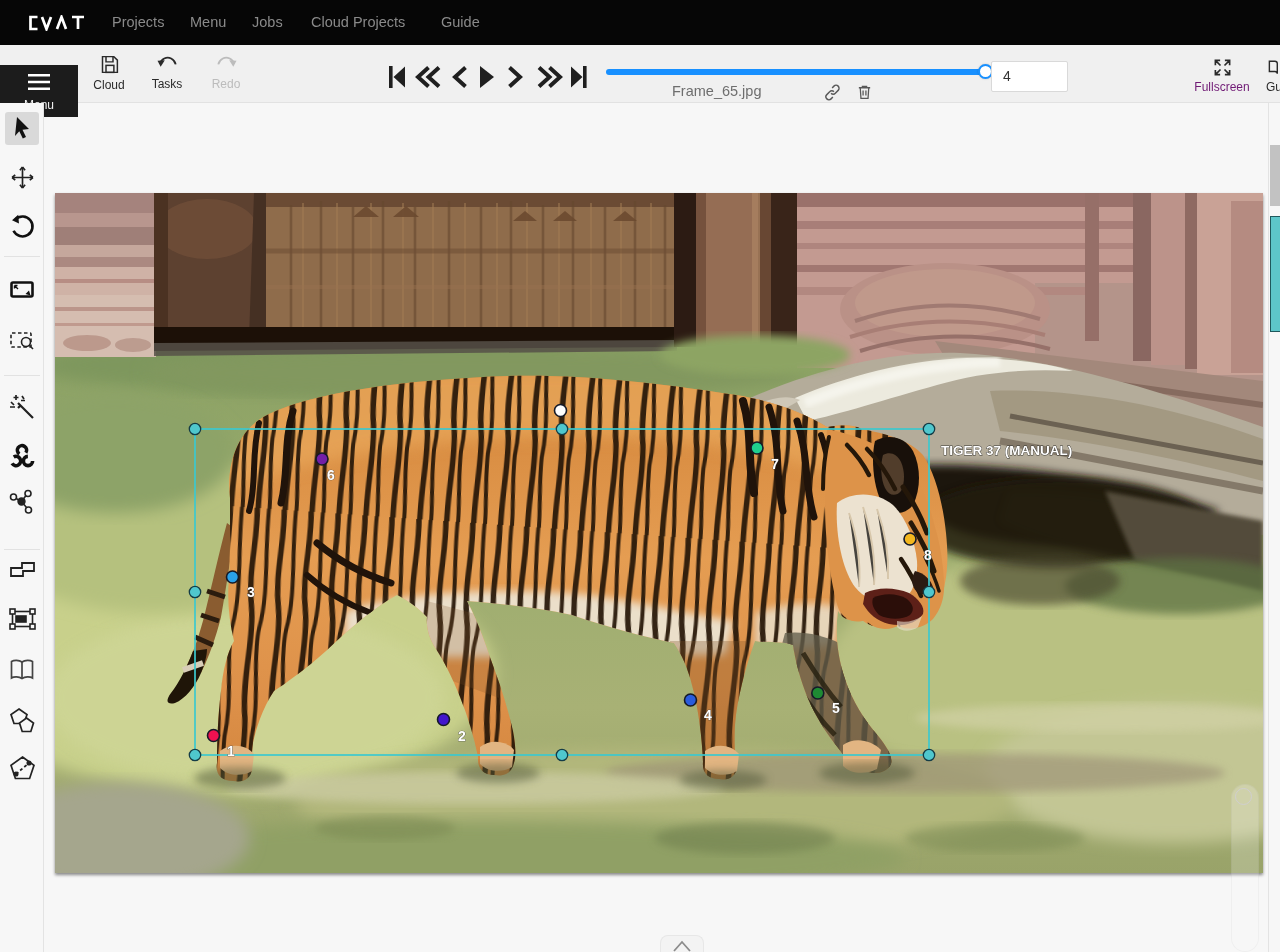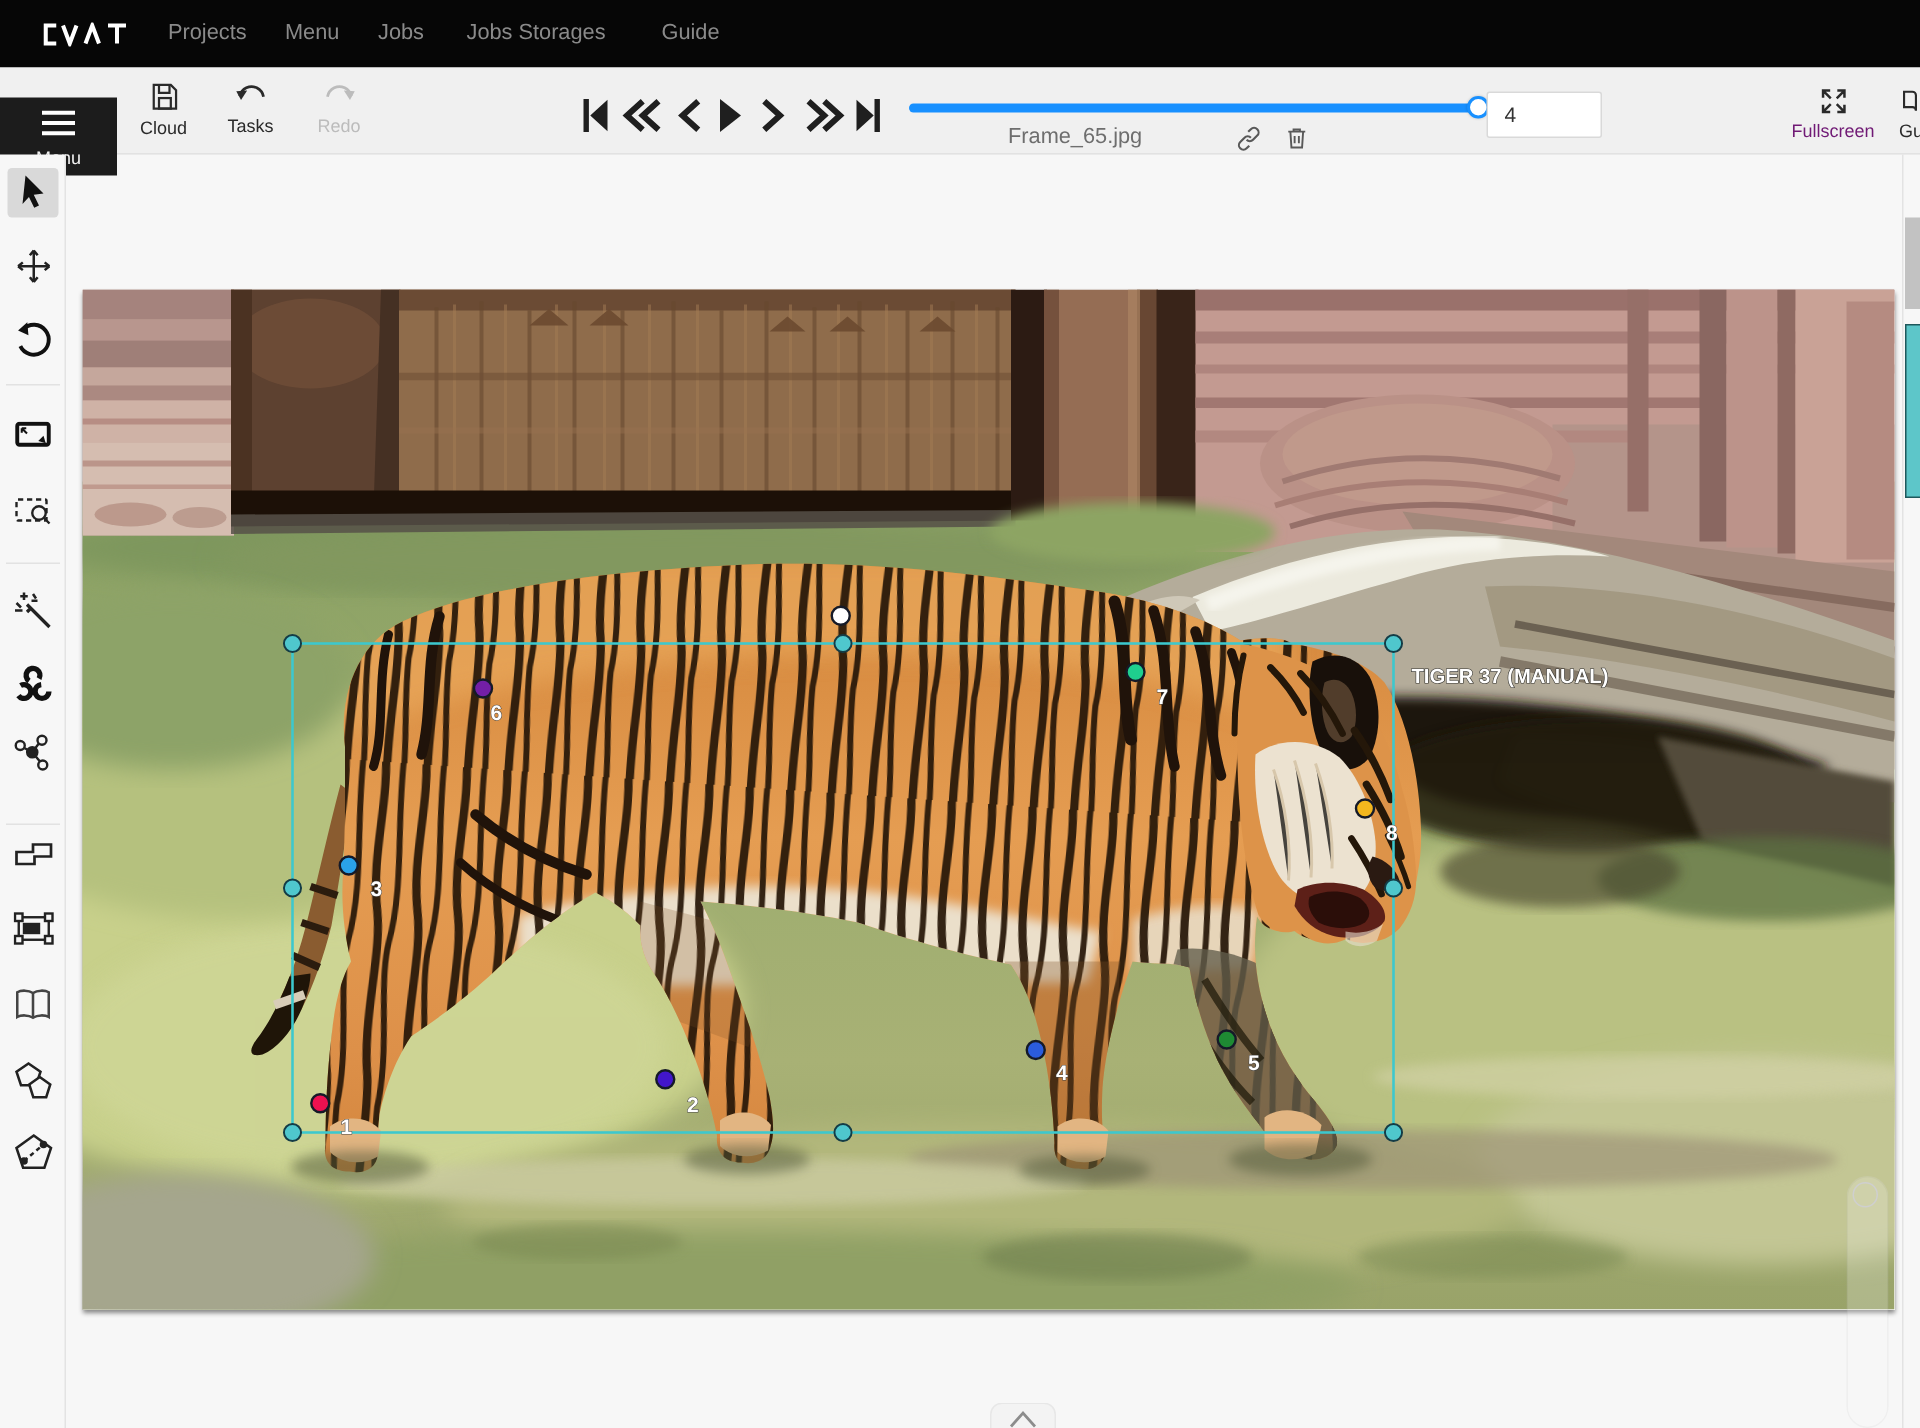--- a/index.html
+++ b/index.html
@@ -44,21 +44,21 @@
       <g stroke="#fff" stroke-width="2.7" fill="none">
         <path d="M11.5 2 H4.5 V14 H11.5"></path>
         <path d="M16 2 L20.5 14 L25 2"></path>
         <path d="M31 14 L35.5 2 L40 14"></path>
         <path d="M46 2 H58 M52 2 V14"></path>
       </g>
     </svg>
     <span class="nav" style="left:112px">Projects</span>
     <span class="nav" style="left:190px">Menu</span>
     <span class="nav" style="left:252px">Jobs</span>
-    <span class="nav" style="left:311px">Jobs Storages</span>
+    <span class="nav" style="left:311px">Cloud Projects</span>
     <span class="nav" style="left:441px">Guide</span>
   </div>
 
   <div id="tbar">
     <div id="menubtn">
       <svg width="24" height="18" viewBox="0 0 24 18" style="position:absolute;left:27px;top:8px">
         <g stroke="#fff" stroke-width="2.6">
             <path d="M1 2.2 H23 M1 9 H23 M1 15.8 H23"></path>
           </g>
       </svg>

